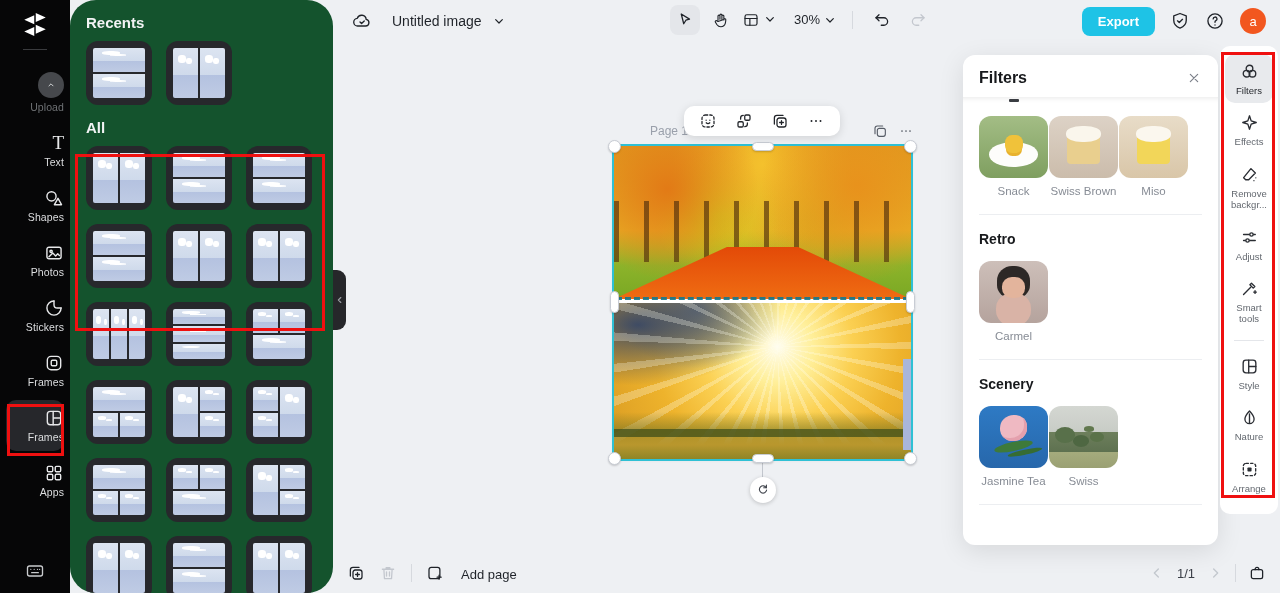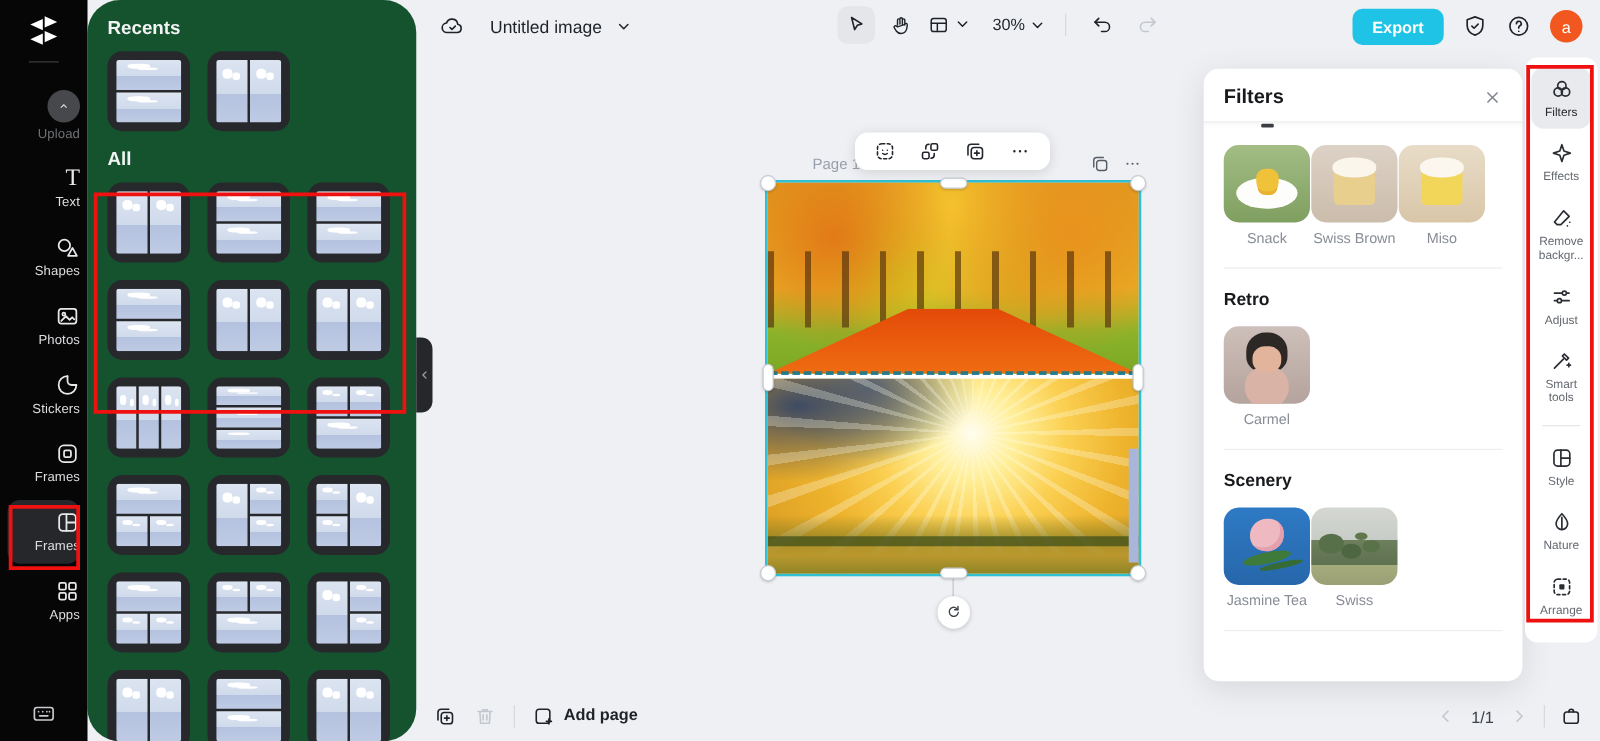--- a/index.html
+++ b/index.html
@@ -160,21 +160,21 @@
     padding:8px 0 7px;border-radius:10px;cursor:pointer;margin:1px 0;}
   .rr-item .ric{width:19px;height:19px;color:#2a2d33;}
   .rr-label{font-size:9.5px;line-height:1.2;color:#63686f;text-align:center;width:46px;word-wrap:break-word;}
   .rr-item.selected{background:#e8eaed;}
   .rr-item.selected .rr-label{color:#26292e;}
   .rr-divider{width:30px;height:1px;background:#e4e6ea;margin:7px 0;}
 
   
   .bb-left{position:absolute;left:347px;top:560px;height:26px;display:flex;align-items:center;gap:14px;z-index:10;color:#1f2329;}
   .bb-sep{width:1px;height:18px;background:#d6d9de;}
-  .add-page{display:flex;align-items:flex-start;gap:7px;cursor:pointer;font-weight:bold;}
+  .add-page{display:flex;align-items:flex-end;gap:17px;cursor:pointer;}
   .add-page-label{font-size:13px;color:#1f2329;}
   .bb-right{position:absolute;right:14px;top:560px;height:26px;display:flex;align-items:center;gap:12px;z-index:10;}
   .pag-text{font-size:13px;color:#3c4049;}
 
   
   .anno{position:absolute;border:3px solid var(--annotation,#ef1010);pointer-events:none;z-index:60;}
   #anno-collage{left:7px;top:404px;width:57px;height:52px;}
   #anno-templates{left:75px;top:154px;width:250px;height:177px;}
   #anno-rightrail{left:1221px;top:52px;width:54px;height:446px;}
 </style>

